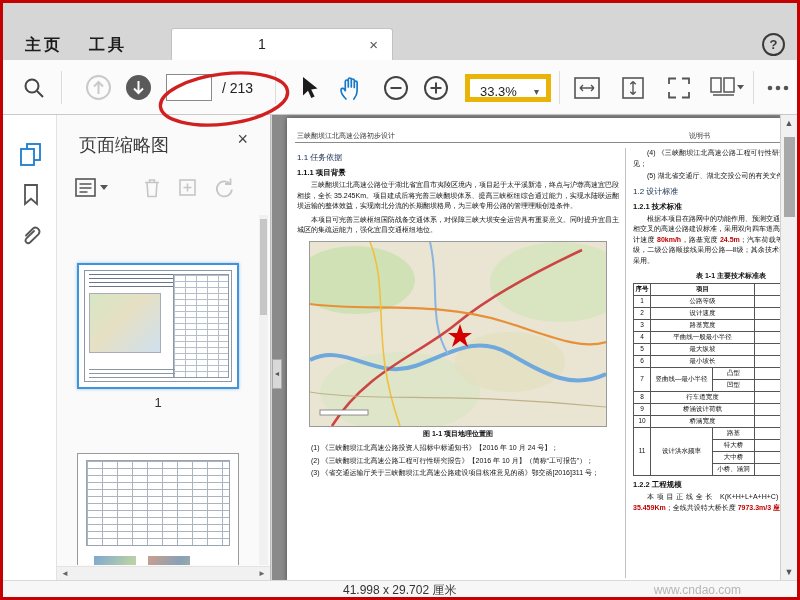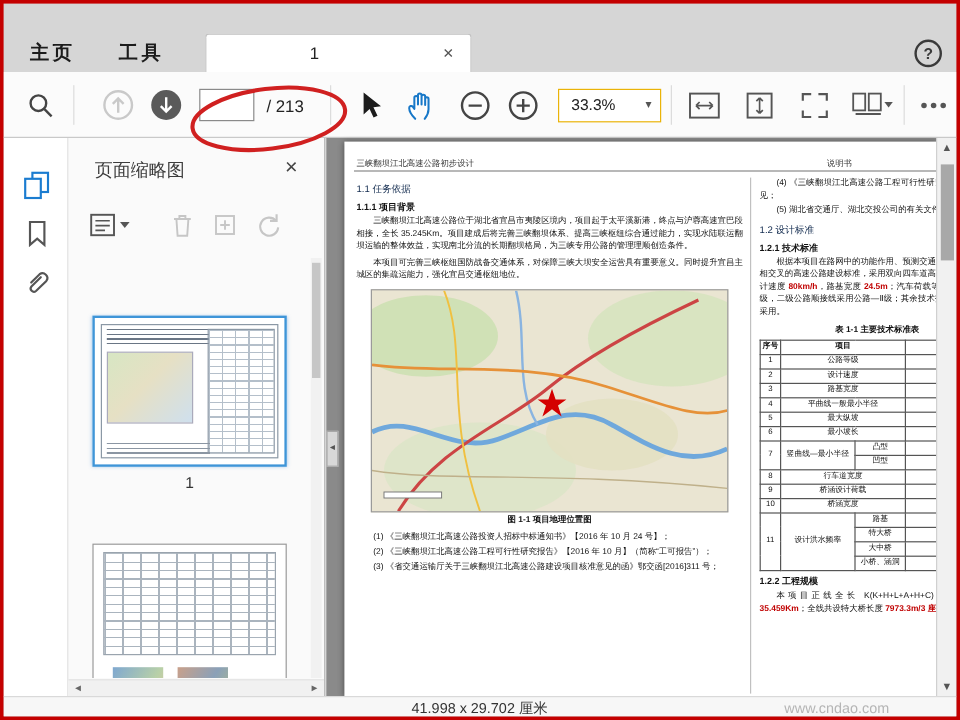--- a/index.html
+++ b/index.html
@@ -5,45 +5,45 @@
   html,body{margin:0;padding:0;background:#fff;}
   *{box-sizing:border-box;}
   .window{position:relative;width:800px;height:600px;border:3px solid #c40000;background:#d6d6d6;
     font-family:"Liberation Sans","DejaVu Sans",sans-serif;overflow:hidden;}
   
   .brand{position:absolute;left:0;top:0;width:112px;height:25px;background:#c40000;color:#fff;
     font-size:13px;line-height:25px;text-align:center;letter-spacing:1px;}
   .menu-tab{position:absolute;top:27px;height:29px;line-height:29px;font-size:16px;font-weight:700;
     color:#1c1c1c;text-align:center;letter-spacing:3px;cursor:default;}
   .menu-tab.home{left:8px;width:66px;}
-  .menu-tab.tools{left:82px;width:66px;}
+  .menu-tab.tools{left:72px;width:66px;}
   .doc-tab{position:absolute;left:168px;top:25px;width:222px;height:32px;background:#fff;
     border:1px solid #c2c2c2;border-bottom:none;border-radius:3px 3px 0 0;}
   .doc-tab-label{position:absolute;left:0;right:40px;top:0;text-align:center;line-height:31px;font-size:14px;color:#222;}
   .doc-tab-close{position:absolute;right:14px;top:0;line-height:31px;font-size:15px;color:#555;}
   .help-btn{position:absolute;right:12px;top:30px;width:23px;height:23px;border:2px solid#3a3a3a;border-radius:50%;
     font-size:13px;font-weight:700;color:#3a3a3a;text-align:center;line-height:19px;}
   
   .toolbar{position:absolute;left:0;top:57px;right:0;height:55px;background:#fbfbfb;border-bottom:1px solid #c9c9c9;}
   .tb{position:absolute;}
   .tb-sep{position:absolute;top:11px;width:1px;height:33px;background:#dcdcdc;}
   .page-input{position:absolute;left:163px;top:14px;width:46px;height:27px;border:1px solid #8a8a8a;background:#fff;
     font-size:13px;padding:0 4px;}
   .page-total{position:absolute;left:219px;top:20px;font-size:14px;color:#222;}
-  .zoom-box{position:absolute;left:462px;top:14px;width:86px;height:28px;border:1px solid #eab308;background:#fff;}
+  .zoom-box{position:absolute;left:462px;top:14px;width:86px;height:28px;border:5px solid #eab308;background:#fff;}
   .zoom-label{position:absolute;left:10px;top:0;line-height:26px;font-size:13px;color:#222;}
   .zoom-caret{position:absolute;right:7px;top:0;line-height:26px;font-size:10px;color:#555;}
   
   .red-annot{position:absolute;left:150px;top:64px;z-index:60;pointer-events:none;}
   
   .main{position:absolute;left:0;top:112px;right:0;bottom:17px;}
   .icon-strip{position:absolute;left:0;top:0;width:54px;height:100%;background:#fff;border-right:1px solid #e2e2e2;}
   .strip-icon{position:absolute;left:14px;}
   .thumb-panel{position:absolute;left:54px;top:0;width:214px;height:100%;background:#fafafa;border-right:1px solid #bdbdbd;}
-  .panel-title{position:absolute;left:22px;top:18px;font-size:15px;color:#3c3c3c;}
+  .panel-title{position:absolute;left:22px;top:18px;font-size:18px;color:#3c3c3c;}
   .panel-close{position:absolute;right:22px;top:14px;font-size:18px;color:#444;}
   .panel-toolbar{position:absolute;left:0;top:58px;right:0;height:32px;}
   .pt-icon{position:absolute;top:2px;}
   .thumb-area{position:absolute;left:0;right:13px;top:100px;bottom:15px;overflow:hidden;}
   .thumb{position:absolute;left:20px;width:162px;background:#fff;}
   .thumb.selected{top:48px;height:126px;border:2px solid #3f95d8;box-shadow:0 0 3px rgba(60,140,220,.5);}
   .thumb.second{top:238px;height:200px;border:1px solid #9a9a9a;}
   .thumb-label{position:absolute;left:20px;top:180px;width:162px;text-align:center;font-size:13px;color:#333;}
   .panel-vscroll{position:absolute;right:2px;top:100px;bottom:15px;width:9px;background:#f1f1f1;}
   .panel-vthumb{position:absolute;left:1px;top:4px;width:7px;height:96px;background:#c6c6c6;}

